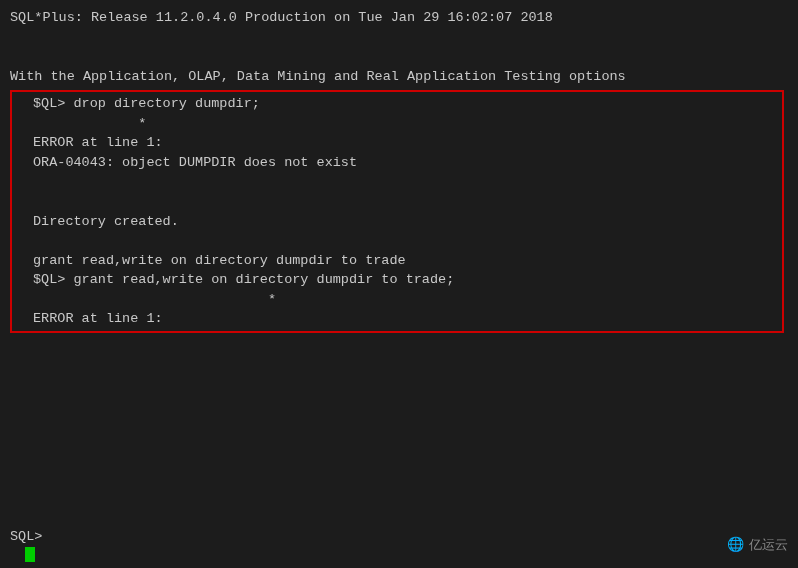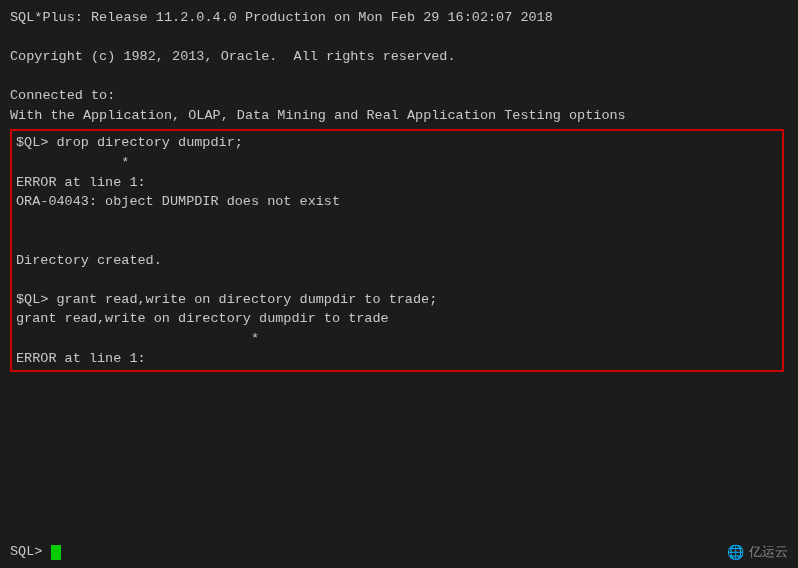--- a/index.html
+++ b/index.html
@@ -30,21 +30,21 @@
     .terminal-text {
       color: #c8c8c8;
       white-space: pre;
       line-height: 1.45;
       font-size: 13.5px;
     }
 
     .highlighted-block {
       border: 2px solid #cc0000;
       margin: 4px 0;
-      padding: 2px 4px;
+      padding: 2px 21px;
       display: inline-block;
       width: calc(100% - 4px);
     }
 
     .cursor {
       display: inline-block;
       width: 10px;
       height: 15px;
       background-color: #00cc00;
       vertical-align: middle;
@@ -62,58 +62,57 @@
       left: 10px;
       right: 10px;
       display: flex;
       justify-content: space-between;
       align-items: center;
     }
 
     .prompt-line {
       display: flex;
       align-items: center;
+      flex-direction: column;
     }
 
     .watermark {
       color: #888;
       font-size: 13px;
       display: flex;
       align-items: center;
       gap: 4px;
     }
 
     .watermark-icon {
       color: #4a90d9;
       font-size: 14px;
     }
   </style>
 </head>
 <body>
 
 <div class="terminal">
   <div class="terminal-content">
-    <div class="terminal-text">SQL*Plus: Release 11.2.0.4.0 Production on Mon Feb 29 16:02:07 2018</div>
+    <div class="terminal-text">SQL*Plus: Release 11.2.0.4.0 Production on Tue Jan 29 16:02:07 2018</div>
     <div class="terminal-text">&nbsp;</div>
-    <div class="terminal-text">Copyright (c) 1982, 2013, Oracle.  All rights reserved.</div>
     <div class="terminal-text">&nbsp;</div>
-    <div class="terminal-text">Connected to:</div>
     <div class="terminal-text">With the Application, OLAP, Data Mining and Real Application Testing options</div>
 
     <div class="highlighted-block">
       <div class="terminal-text">$QL&gt; drop directory dumpdir;</div>
       <div class="terminal-text">             *</div>
       <div class="terminal-text">ERROR at line 1:</div>
       <div class="terminal-text">ORA-04043: object DUMPDIR does not exist</div>
       <div class="terminal-text">&nbsp;</div>
       <div class="terminal-text">&nbsp;</div>
       <div class="terminal-text">Directory created.</div>
       <div class="terminal-text">&nbsp;</div>
+      <div class="terminal-text">grant read,write on directory dumpdir to trade</div>
       <div class="terminal-text">$QL&gt; grant read,write on directory dumpdir to trade;</div>
-      <div class="terminal-text">grant read,write on directory dumpdir to trade</div>
       <div class="terminal-text">                             *</div>
       <div class="terminal-text">ERROR at line 1:</div>
     </div>
   </div>
 
   <div class="bottom-bar">
     <div class="prompt-line">
       <span class="terminal-text">SQL&gt; </span>
       <span class="cursor"></span>
     </div>

